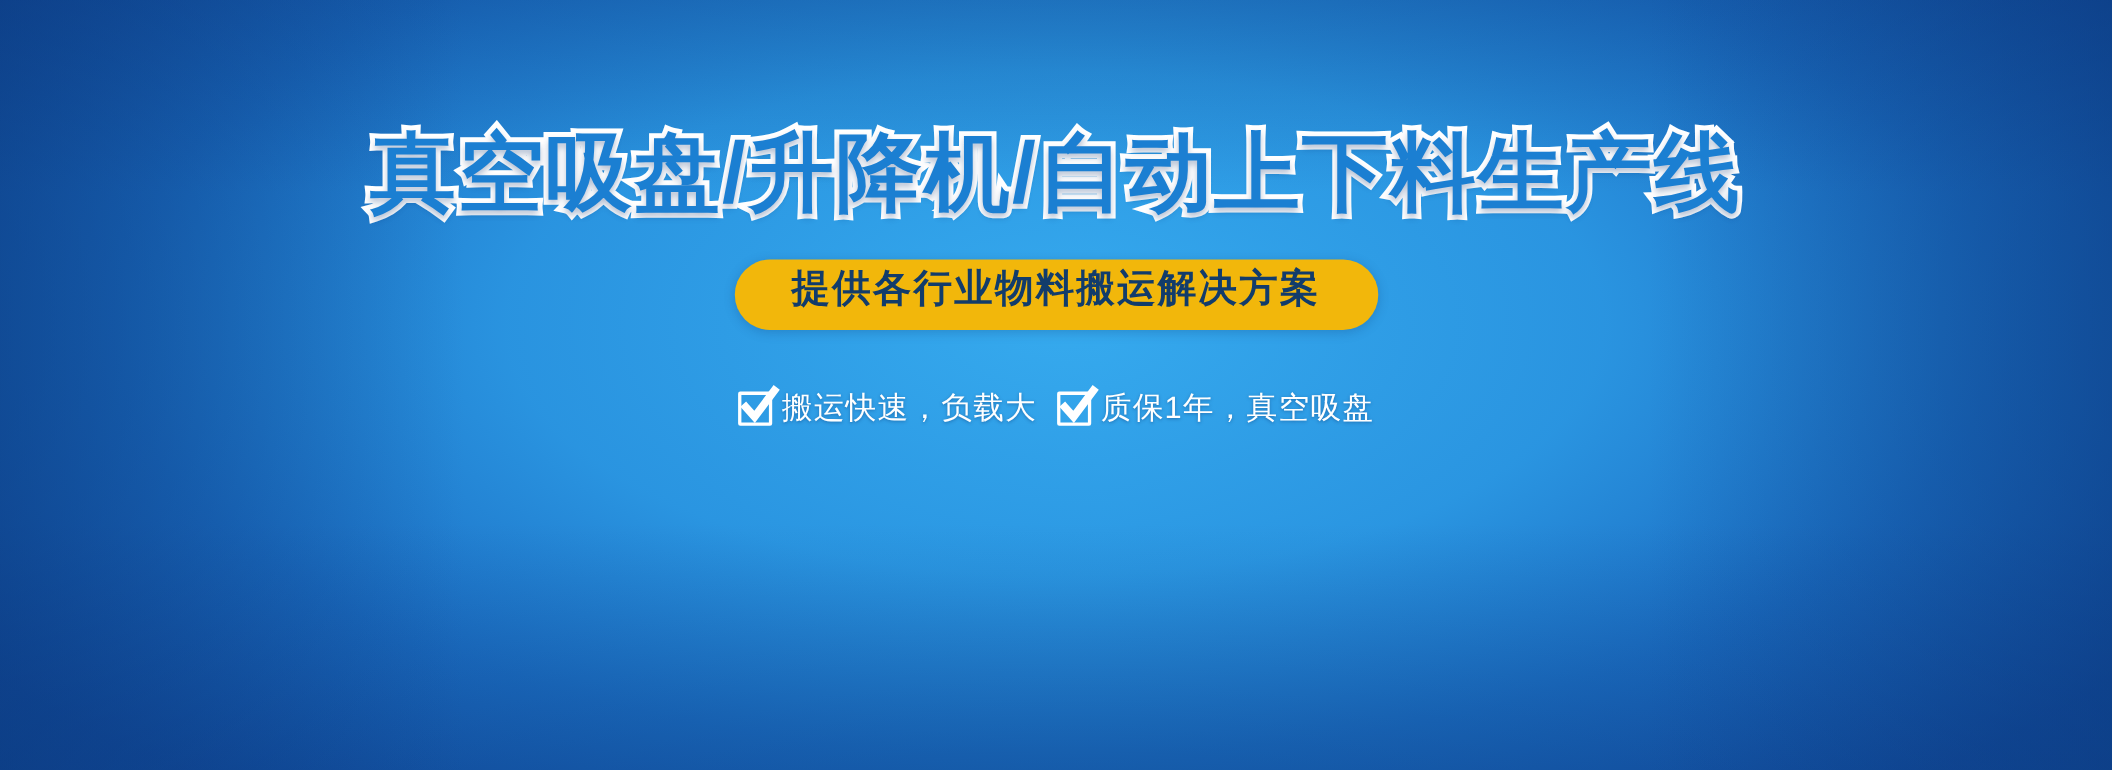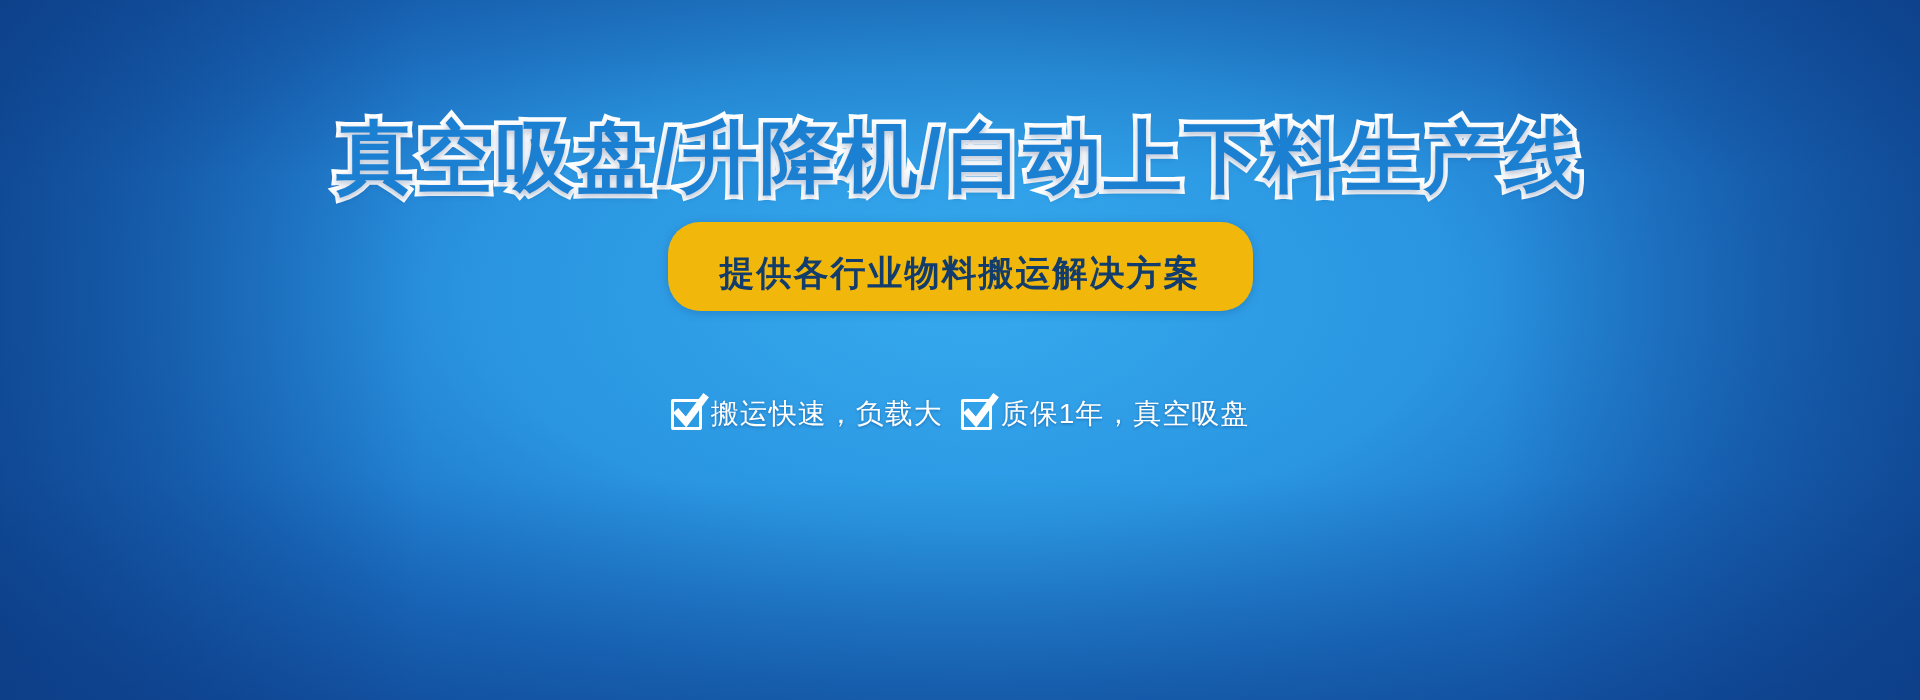--- a/index.html
+++ b/index.html
@@ -110,34 +110,34 @@
     letter-spacing:2px;
     line-height:1;
     color:#1b7fd2;
     -webkit-text-stroke:9px #ffffff;
     paint-order:stroke fill;
     text-shadow:0 3px 6px rgba(8,48,108,.30);
     white-space:nowrap;
   }
 
   .pill{
-    margin-top:26px;
+    margin-top:40px;
     background:#f2b70b;
     color:#123c6b;
     font-size:35px;
     font-weight:bold;
     letter-spacing:2px;
-    padding:28px 52px 14px 52px;
+    padding:3px 52px 14px 52px;
     border-radius:32px;
     white-space:nowrap;
     box-shadow:0 2px 10px rgba(10,50,110,.25);
   }
 
   .features{
-    margin-top:84px;
+    margin-top:52px;
     display:flex;
     align-items:center;
     gap:18px;
     white-space:nowrap;
   }
   .feature{display:flex;align-items:center;gap:9px;}
   .chk{
     width:31px;height:31px;flex:none;position:relative;
     border:3px solid #ffffff;border-radius:2px;box-sizing:border-box;
   }

